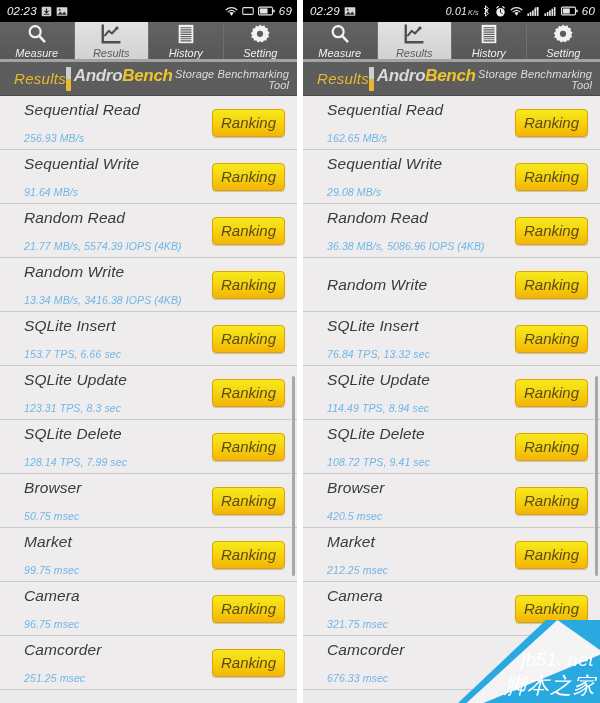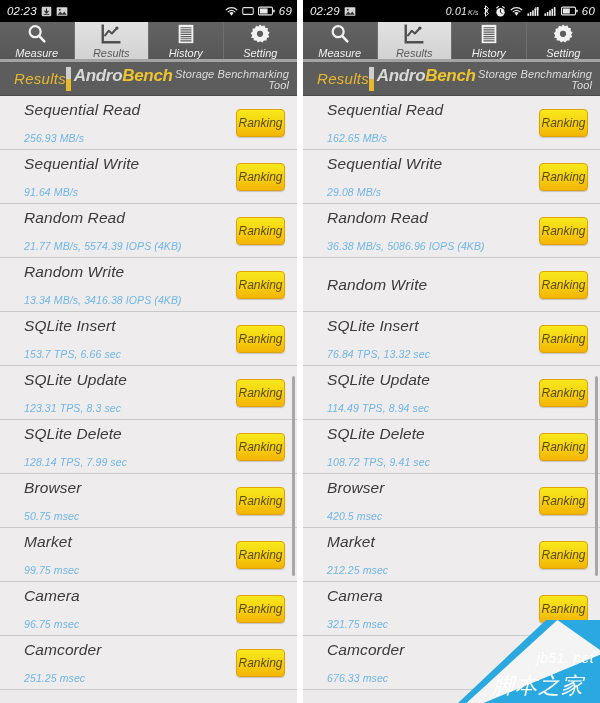--- a/index.html
+++ b/index.html
@@ -122,29 +122,29 @@
   .row .rvalue {
     font-size:10.5px;
     color:#6fb6e8;
     line-height:14px;
     margin-top:12px;
     letter-spacing:.1px;
   }
   .rank-btn {
     margin-left:auto;
     margin-right:12px;
-    width:49px;
+    width:73px;
     height:28px;
     border-radius:4px;
     background:linear-gradient(#f7e81c 0%, #f6d711 42%, #f3b406 100%);
     border:1px solid #e0a300;
     display:flex;
     align-items:center;
     justify-content:center;
-    font-size:12px;
+    font-size:15px;
     color:#5a4a18;
     box-shadow:0 1px 1px rgba(0,0,0,.18);
   }
   .scrollbar {
     position:absolute;
     right:2px;
     width:3px;
     background:#a8a8a8;
     border-radius:2px;
   }
@@ -162,24 +162,24 @@
     background:#29a9e0;
     clip-path:polygon(100% 0, 100% 100%, 0 100%, 62% 0);
   }
   .wm-white {
     position:absolute; inset:0;
     background:#f4f4f4;
     clip-path:polygon(70% 0, 100% 36%, 100% 42%, 18% 100%, 6% 100%);
   }
   .wm-en {
     position:absolute; right:6px; top:30px;
-    color:#ffffff; font-size:14px; letter-spacing:.4px;
+    color:#ffffff; font-size:18px; letter-spacing:.4px;
   }
   .wm-cn {
-    position:absolute; right:16px; bottom:2px;
+    position:absolute; right:4px; bottom:2px;
     color:#ffffff; font-size:22px; letter-spacing:1px;
     font-family:"DejaVu Sans", sans-serif;
   }
 </style>
 </head>
 <body>
 
 <div class="screen">
 
   <div class="panel left">

